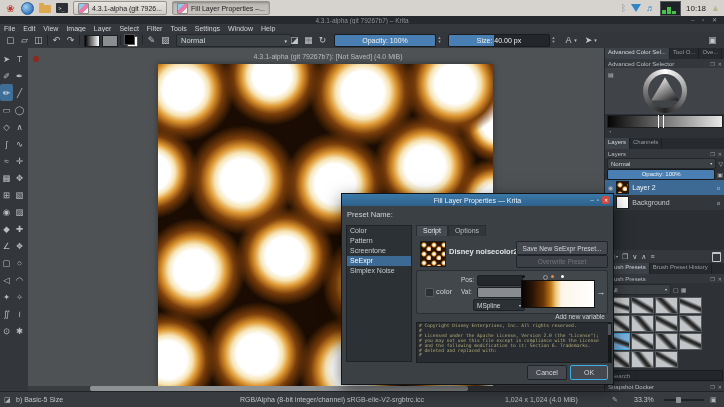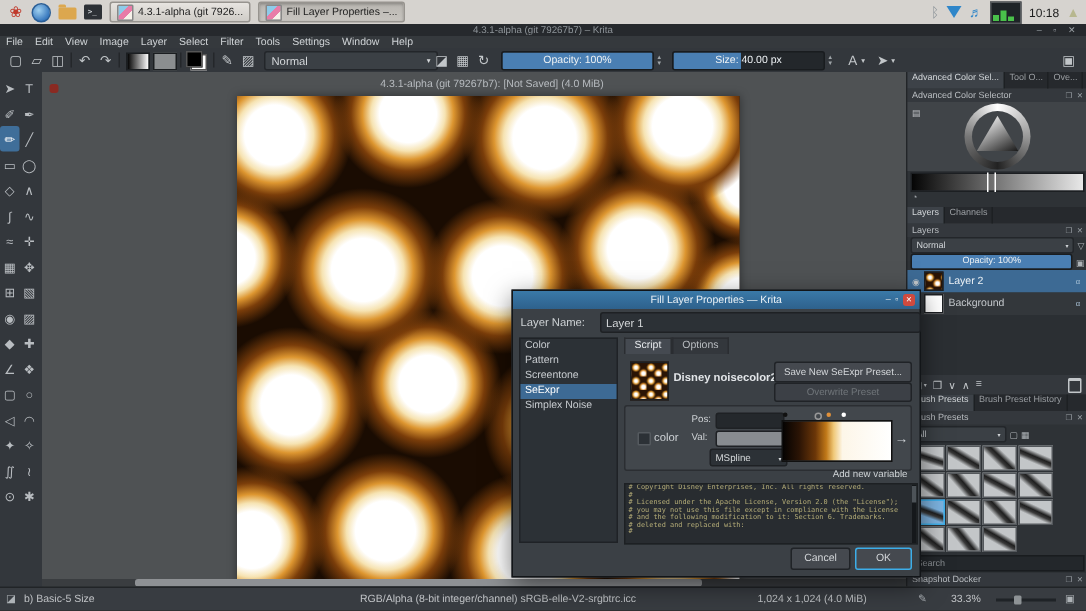--- a/index.html
+++ b/index.html
@@ -434,24 +434,21 @@
 
   <div id="dialog">
     <div id="dlg-title">
       <span>Fill Layer Properties — Krita</span>
     </div>
     <div id="dlg-ctrl">
       <span>–</span>
       <span>▫</span>
       <span id="dlg-close">✕</span>
     </div>
-    <span class="dlg-label" style="left:5px;top:16px;">Layer Name:</span>
-    <div class="dlg-input" style="left:58px;top:14px;width:206px;height:12px;">
-      <span>Layer 1</span>
-    </div>
+    <span class="dlg-label" style="left:5px;top:16px;">Preset Name:</span>
     <div id="gen-list">
         <div class="lst-item">Color</div>
         <div class="lst-item">Pattern</div>
         <div class="lst-item">Screentone</div>
         <div class="lst-item sel">SeExpr</div>
         <div class="lst-item">Simplex Noise</div>
       </div>
     <div id="dlg-tabs">
         <span class="dlg-tab active">Script</span>
         <span class="dlg-tab">Options</span>

